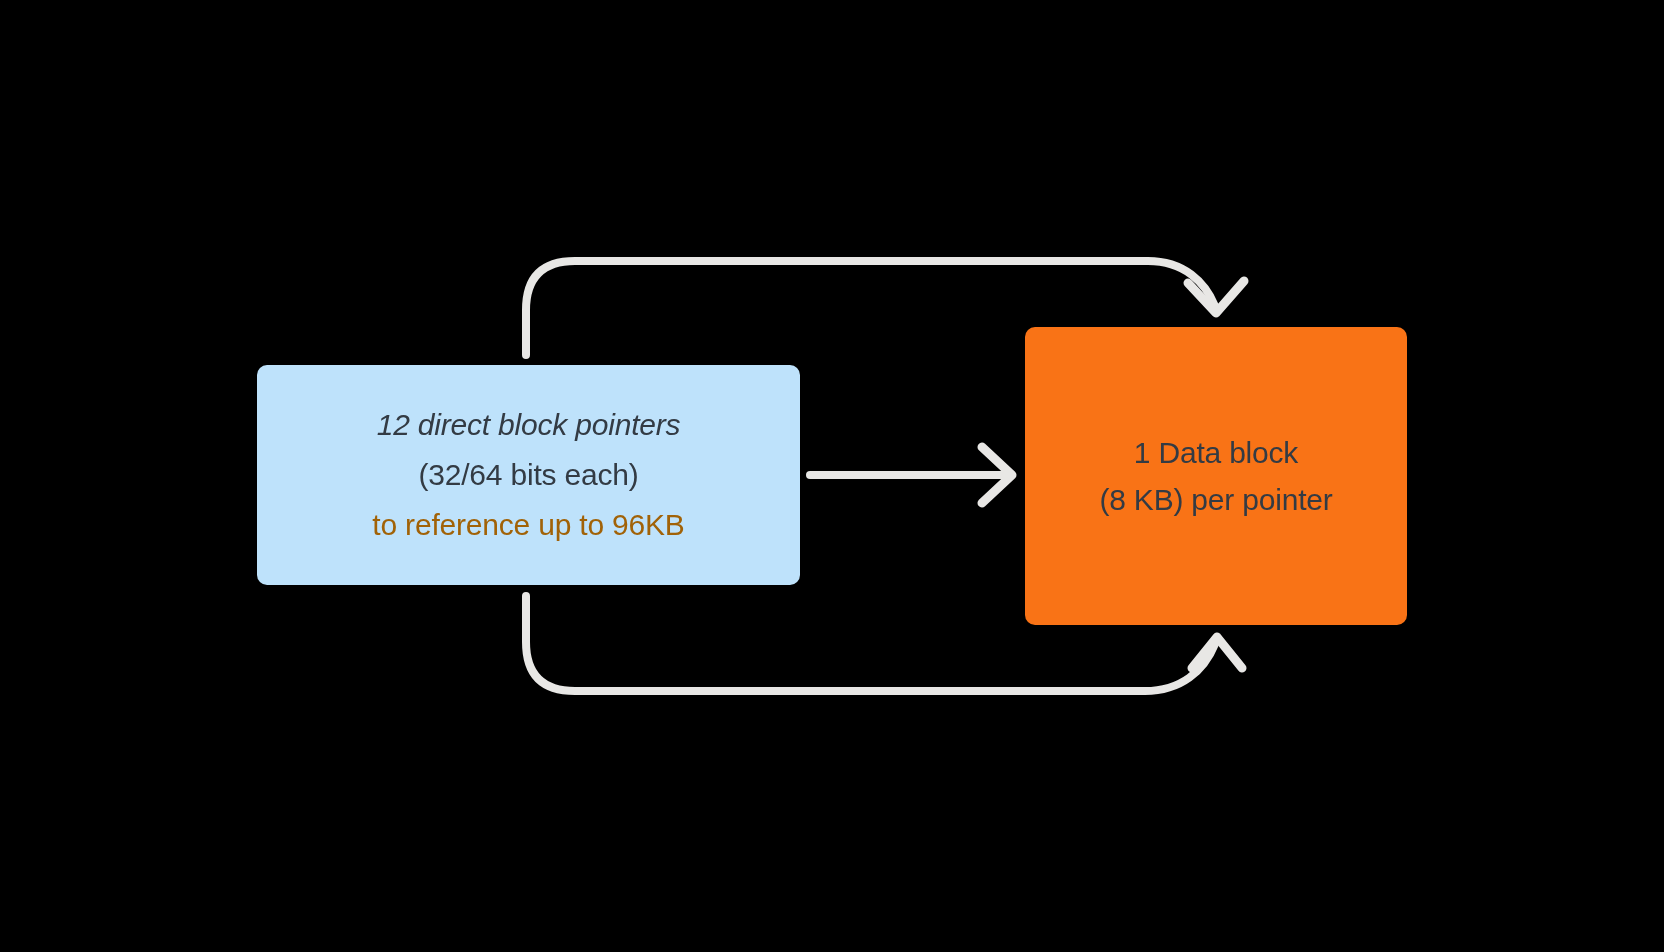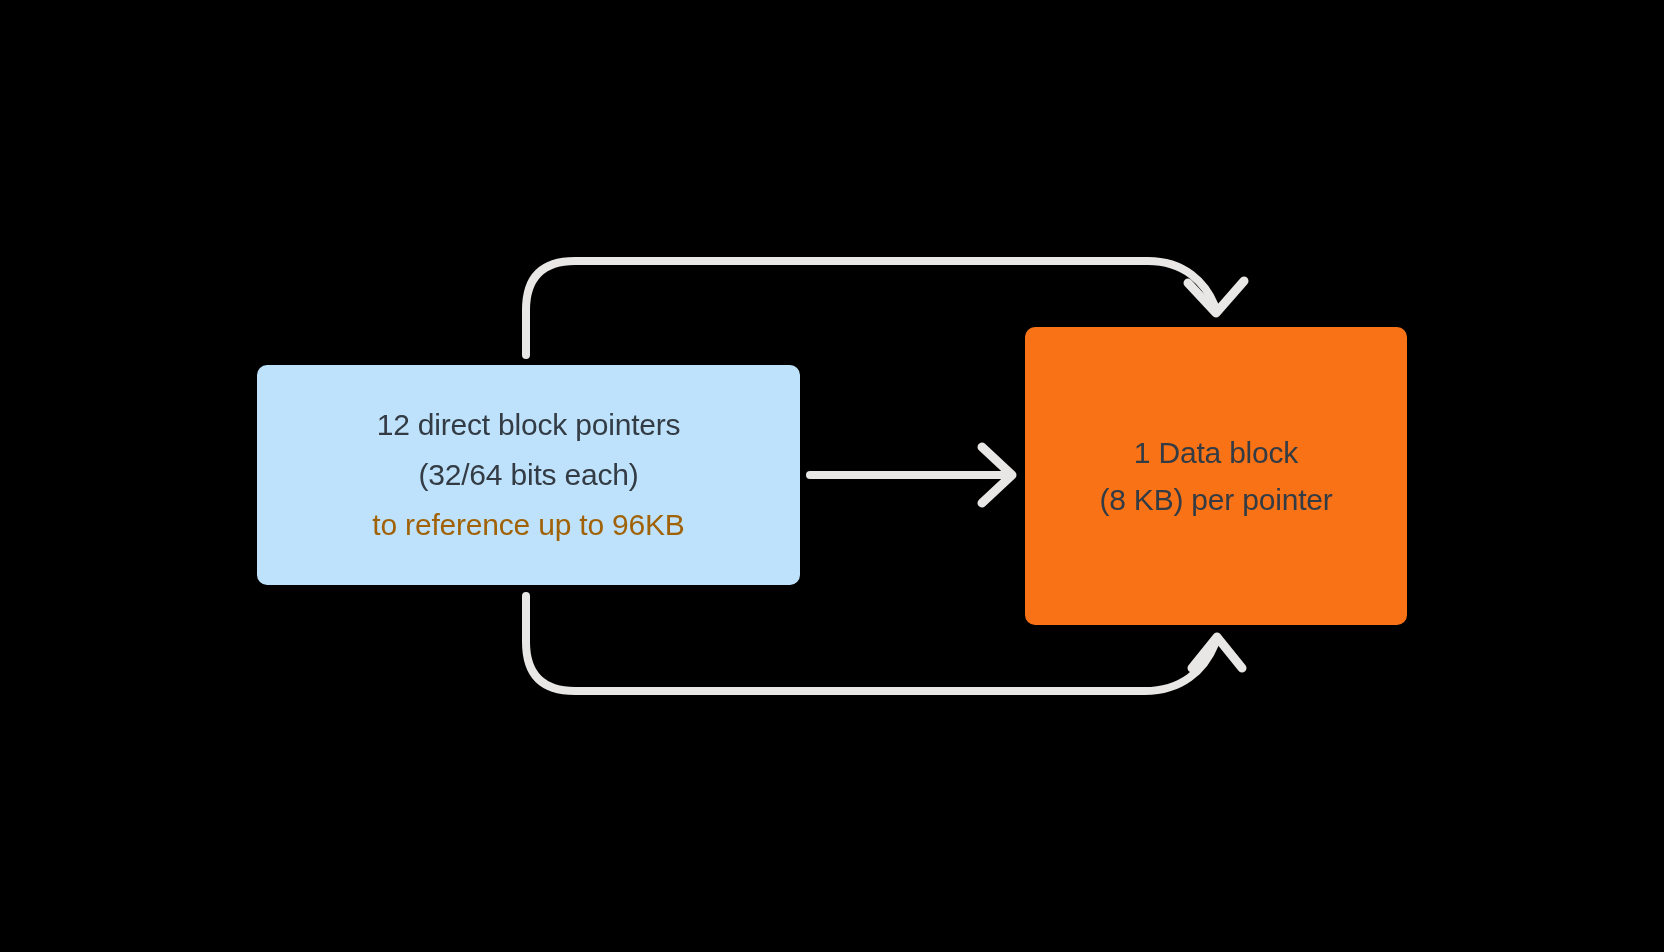--- a/index.html
+++ b/index.html
@@ -72,21 +72,21 @@
       <path class="shaft" d="M 810 475 L 1006 475" stroke="#E8E7E5"></path>
       <path class="head" d="M 982 447 L 1012 475 L 982 503" stroke="#E8E7E5"></path>
     </g>
     <g>
       <path class="shaft" d="M 526 596 L 526 642 Q 526 691 575 691 L 1145 691 C 1181 691 1204 671 1215 644" stroke="#E8E7E5"></path>
       <path class="head" d="M 1192 668 L 1217 637 L 1242 668" stroke="#E8E7E5"></path>
     </g>
   </svg>
 
   <div class="node node-left" style="background-color: rgb(190, 226, 251);">
-    <div class="node-line" style="color: rgb(51, 59, 68);">12 direct block pointers</div>
+    <div class="node-line" style="color: rgb(51, 59, 68); font-style: italic;">12 direct block pointers</div>
     <div class="node-line" style="color: rgb(51, 59, 68);">(32/64 bits each)</div>
     <div class="node-line" style="color: #a16207;">to reference up to 96KB</div>
   </div>
 
   <div class="node node-right" style="background-color: #f97316;">
     <div class="node-line" style="color: rgb(51, 59, 68);">1 Data block</div>
     <div class="node-line" style="color: rgb(51, 59, 68);">(8 KB) per pointer</div>
   </div>
 
 </div>

